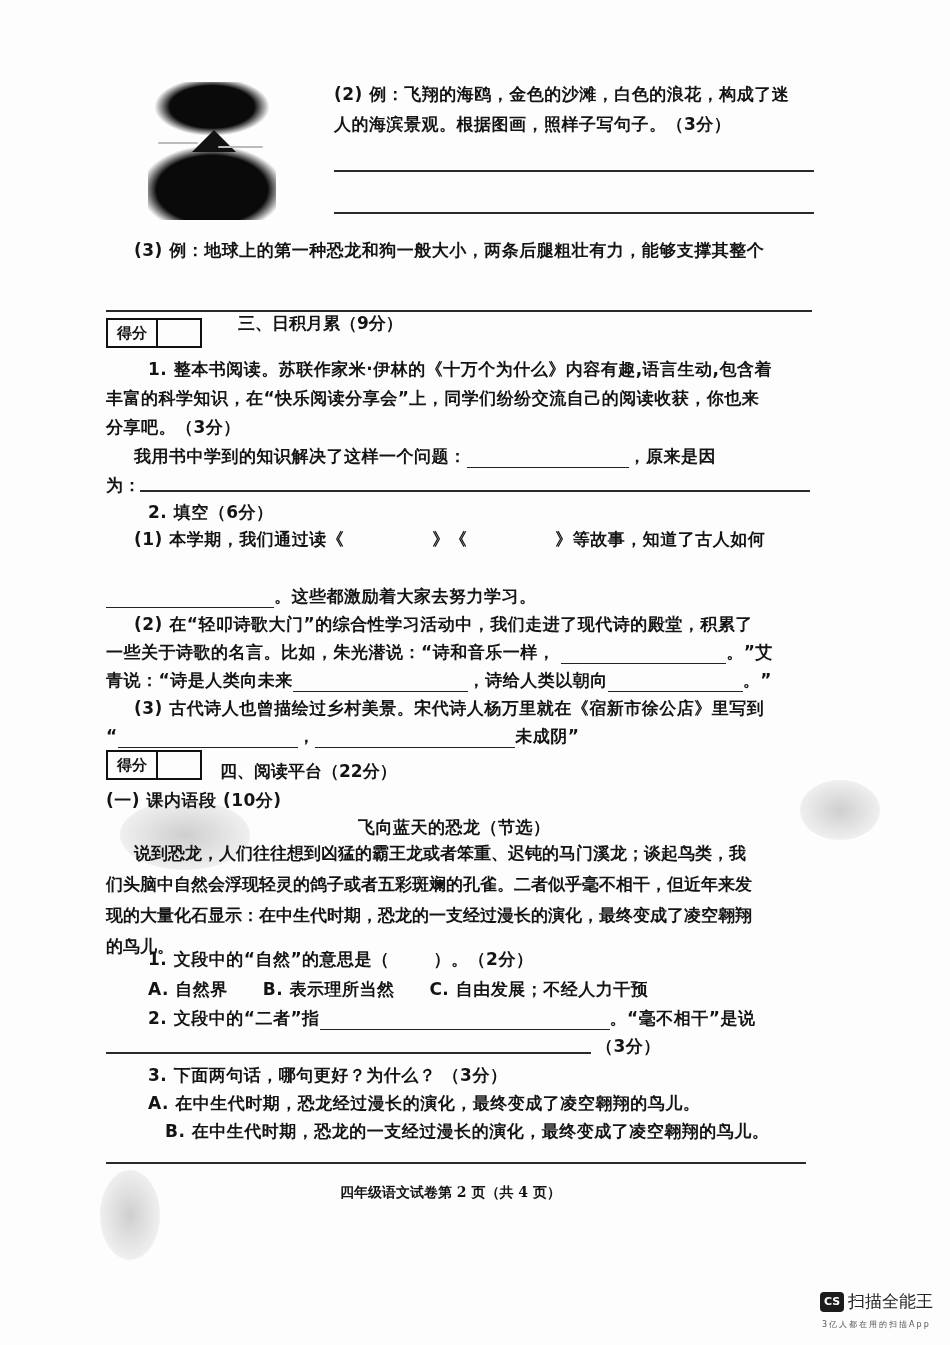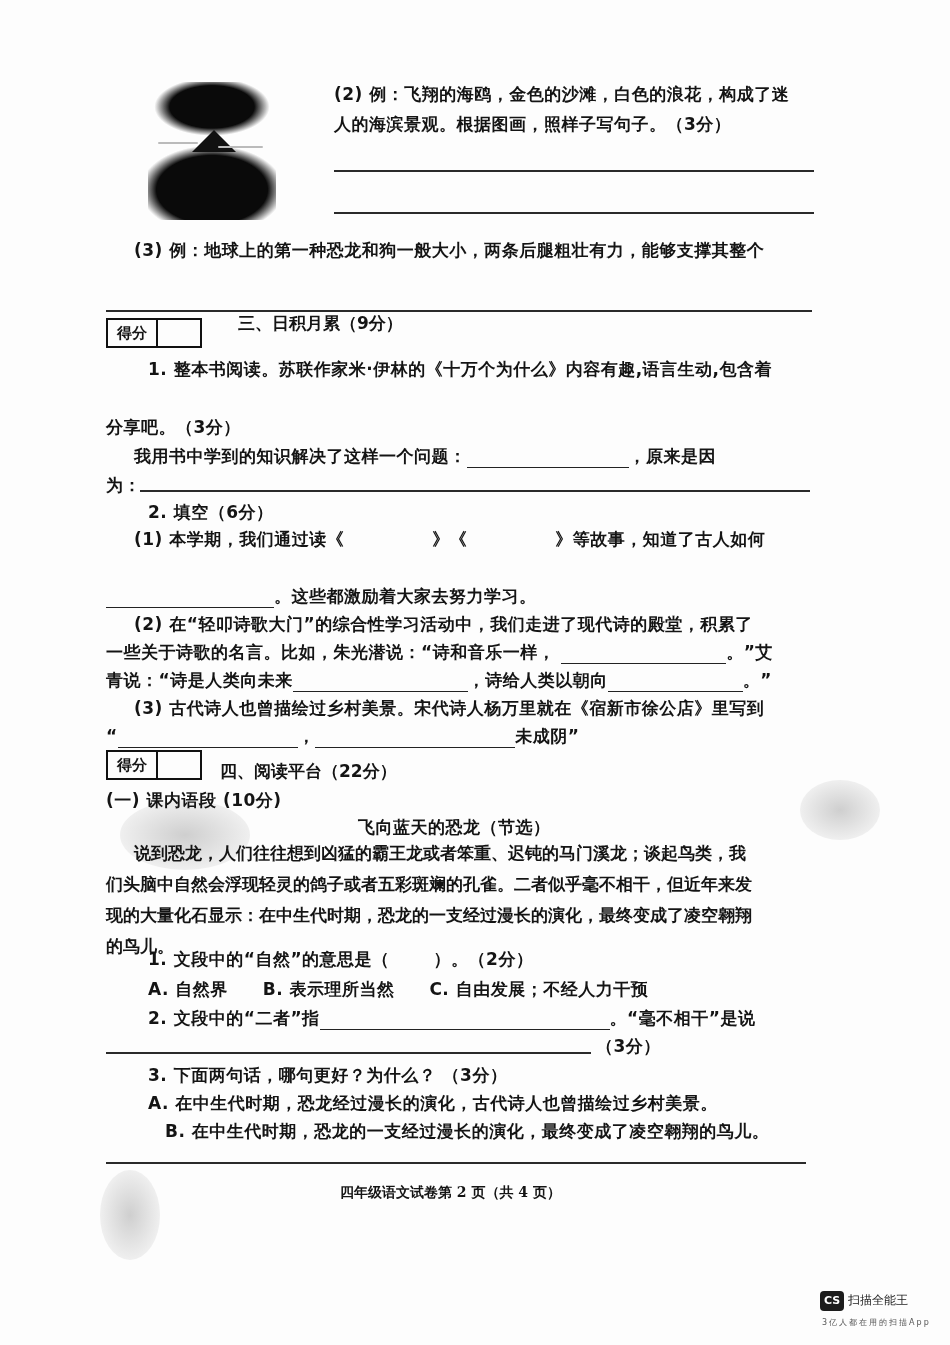--- a/index.html
+++ b/index.html
@@ -36,21 +36,21 @@
     display: flex; box-sizing: border-box;
   }
   .scorebox .lbl { width: 48px; border-right: 2px solid #111; font-size: 15px; font-weight: bold; display:flex; align-items:center; justify-content:center; }
   .scorebox .val { flex: 1; }
   .section-title { font-size: 17px; font-weight: bold; }
   .passage { font-family: "DejaVu Serif", "Liberation Serif", serif; font-weight: bold; font-size: 17px; line-height: 31px; }
   .smudge { position: absolute; border-radius: 50%; background: radial-gradient(ellipse at center, rgba(120,120,120,0.35), rgba(255,255,255,0)); }
   .footer { font-family: "DejaVu Serif", "Liberation Serif", serif; font-size: 14px; font-weight: bold; }
   .watermark { position: absolute; left: 820px; top: 1290px; }
   .wm-logo { display: inline-block; width: 24px; height: 20px; background: #1c1c1c; color: #fff; font-size: 11px; font-weight: bold; border-radius: 4px; text-align: center; line-height: 20px; vertical-align: middle; }
-  .wm-name { font-size: 12px; vertical-align: middle; margin-left: 4px; color: #222; }
+  .wm-name { font-size: 17px; vertical-align: middle; margin-left: 4px; color: #222; }
   .wm-sub { font-size: 8px; color: #555; letter-spacing: 2px; margin-top: 6px; margin-left: 2px; }
 </style>
 </head>
 <body>
 
 <div class="page">
 
   <div class="smudge" style="left:120px;top:800px;width:130px;height:70px;"></div>
   <div class="smudge" style="left:800px;top:780px;width:80px;height:60px;"></div>
   <div class="smudge" style="left:100px;top:1170px;width:60px;height:90px;"></div>
@@ -69,20 +69,21 @@
   <div class="abs line" style="left:134px;top:238px;">(3) 例：地球上的第一种恐龙和狗一般大小，两条后腿粗壮有力，能够支撑其整个</div>
   <div class="rule" style="left:106px;top:310px;width:706px;"></div>
 
   <div class="scorebox" style="left:106px;top:318px;">
     <div class="lbl">得分</div>
     <div class="val"></div>
   </div>
   <div class="abs section-title" style="left:222px;top:312px;margin-left:16px;">三、日积月累（9分）</div>
 
   <div class="abs line" style="left:148px;top:357px;">1. 整本书阅读。苏联作家米·伊林的《十万个为什么》内容有趣,语言生动,包含着</div>
+  <div class="abs line" style="left:106px;top:386px;">丰富的科学知识，在“快乐阅读分享会”上，同学们纷纷交流自己的阅读收获，你也来</div>
   <div class="abs line" style="left:106px;top:415px;">分享吧。（3分）</div>
   <div class="abs line" style="left:134px;top:444px;">
     <span>我用书中学到的知识解决了这样一个问题：</span><span class="blank" style="width:162px;"></span><span>，原来是因</span>
   </div>
   <div class="abs line" style="left:106px;top:473px;">
     <span>为：</span>
   </div>
   <div class="rule" style="left:140px;top:490px;width:670px;"></div>
 
   <div class="abs line" style="left:148px;top:500px;">2. 填空（6分）</div>
@@ -131,21 +132,21 @@
     <span>C. 自由发展；不经人力干预</span>
   </div>
 
   <div class="abs line" style="left:148px;top:1006px;">
     <span>2. 文段中的“二者”指</span><span class="blank" style="width:290px;"></span><span>。“毫不相干”是说</span>
   </div>
   <div class="rule" style="left:106px;top:1052px;width:485px;"></div>
   <div class="abs line" style="left:596px;top:1034px;">（3分）</div>
 
   <div class="abs line" style="left:148px;top:1063px;">3. 下面两句话，哪句更好？为什么？   （3分）</div>
-  <div class="abs line" style="left:148px;top:1091px;">A. 在中生代时期，恐龙经过漫长的演化，古代诗人也曾描绘过乡村美景。</div>
+  <div class="abs line" style="left:148px;top:1091px;">A. 在中生代时期，恐龙经过漫长的演化，最终变成了凌空翱翔的鸟儿。</div>
   <div class="abs line" style="left:165px;top:1119px;">B. 在中生代时期，恐龙的一支经过漫长的演化，最终变成了凌空翱翔的鸟儿。</div>
   <div class="rule" style="left:106px;top:1162px;width:700px;"></div>
 
   <div class="abs footer" style="left:340px;top:1184px;">四年级语文试卷第 2 页（共 4 页）</div>
 
   <div class="watermark">
     <div>
       <span class="wm-logo">CS</span><span class="wm-name">扫描全能王</span>
     </div>
     <div class="wm-sub">3亿人都在用的扫描App</div>

